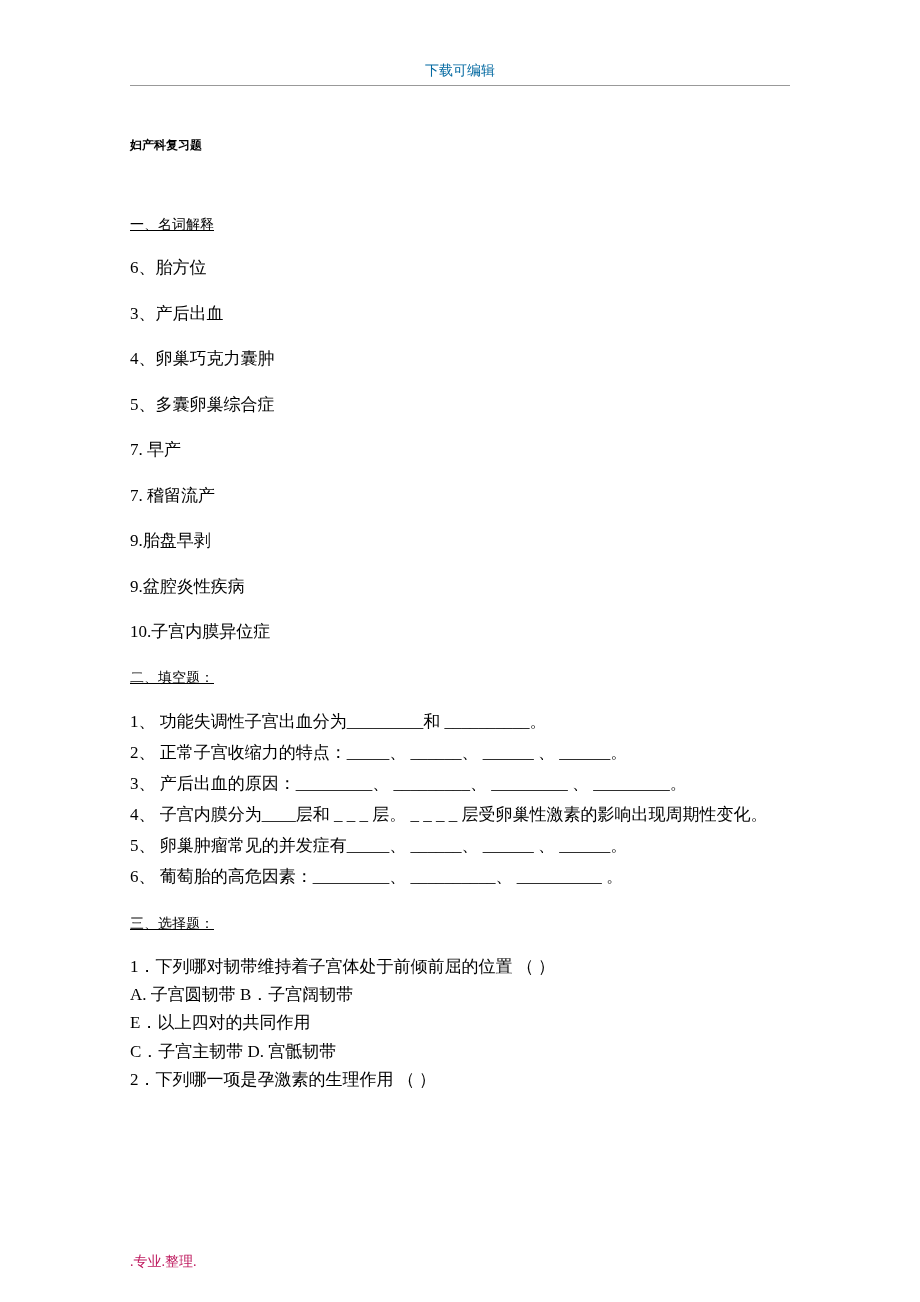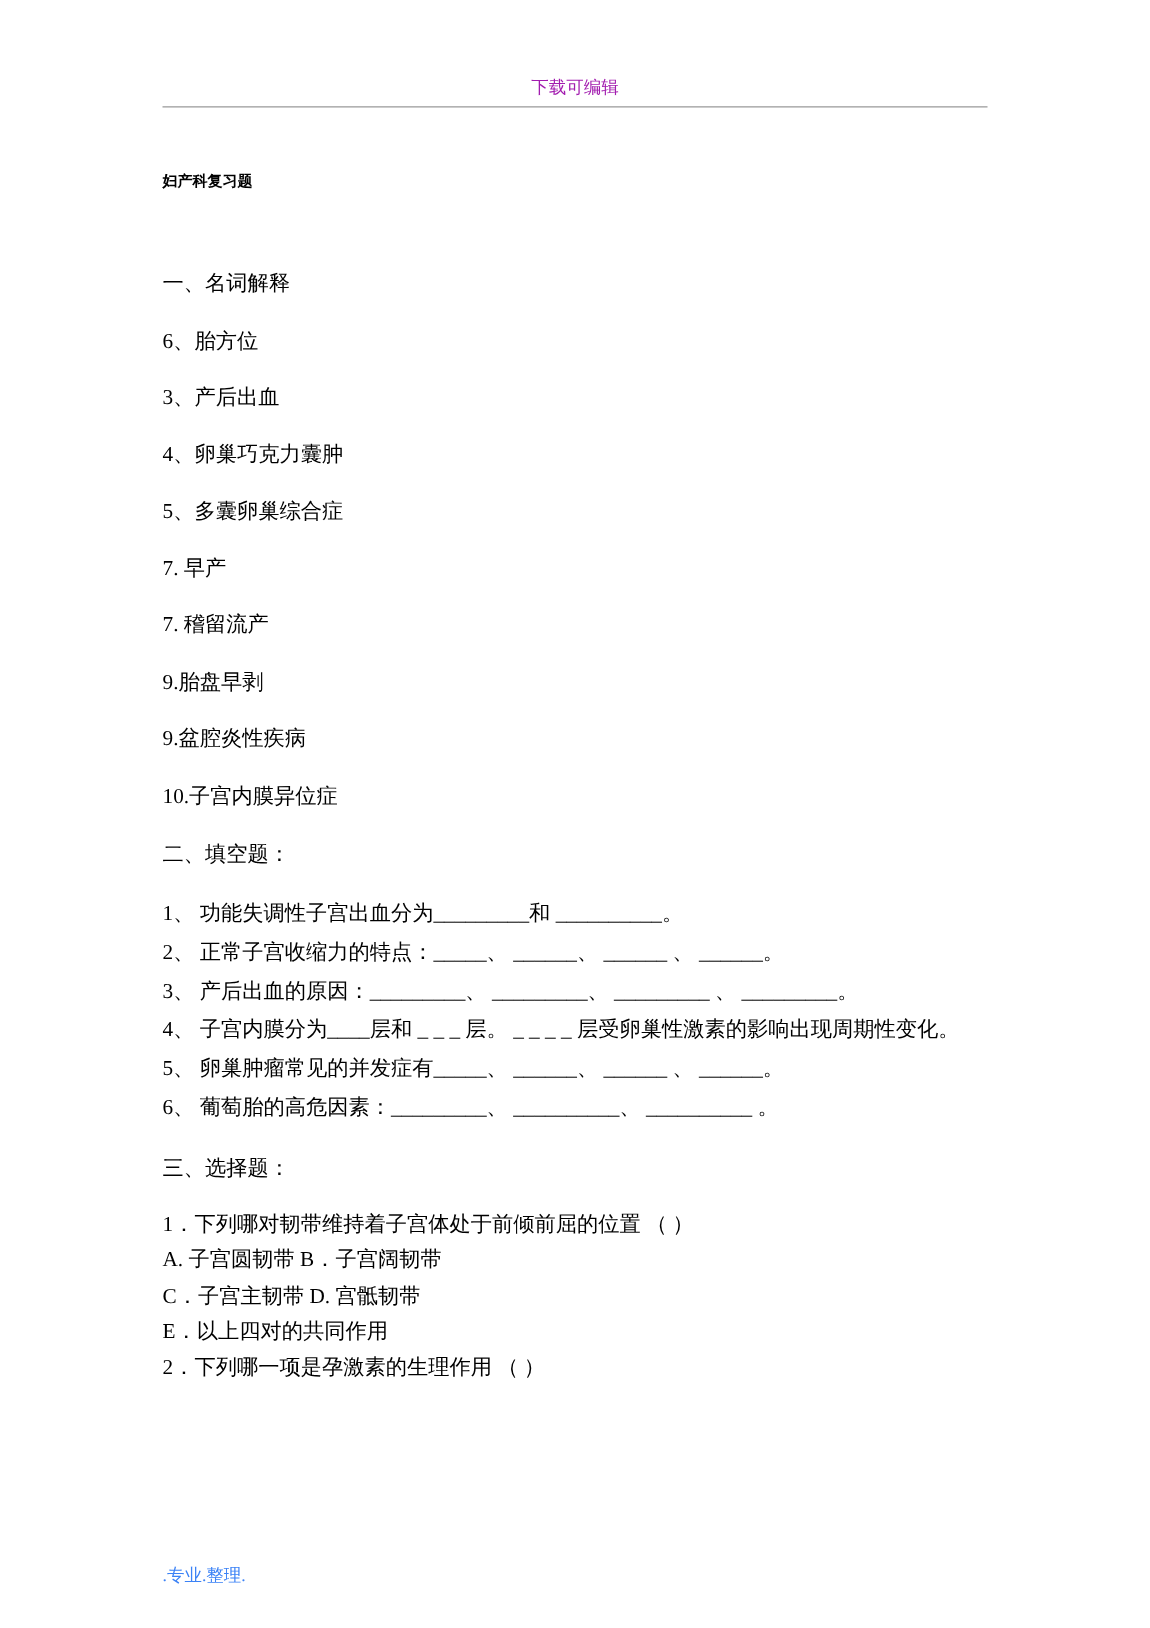--- a/index.html
+++ b/index.html
@@ -14,54 +14,55 @@
   .page {
     width: 920px;
     min-height: 1302px;
     box-sizing: border-box;
     padding: 60px 130px 40px 130px;
     position: relative;
   }
   .header-line {
     text-align: center;
     font-size: 14px;
-    color: #a21caf;
+    color: #0369a1;
     border-bottom: 1px solid #999;
     padding-bottom: 4px;
     margin-bottom: 50px;
     width: 660px;
   }
   .title {
     font-weight: bold;
     font-size: 12px;
     margin-bottom: 60px;
   }
   .section-heading {
-    font-size: 17px;
+    font-size: 14px;
     margin-top: 20px;
     margin-bottom: 20px;
+    text-decoration: underline;
   }
   .term-list .item {
     margin-bottom: 20px;
   }
   .fill-list .item {
     margin-bottom: 4px;
     line-height: 1.6;
   }
   .choice-list .item,
   .choice-list .opt-row {
     margin-bottom: 2px;
     line-height: 1.55;
   }
   .footer-line {
     position: absolute;
     bottom: 30px;
     left: 130px;
     font-size: 14px;
-    color: #3b82f6;
+    color: #be185d;
   }
   .gap-top {
     margin-top: 22px;
   }
 </style>
 </head>
 <body>
 
 <div class="page">
 
@@ -92,20 +93,20 @@
     <div class="item">4、  子宫内膜分为____层和 _ _ _ 层。  _ _ _ _ 层受卵巢性激素的影响出现周期性变化。</div>
     <div class="item">5、  卵巢肿瘤常见的并发症有_____、   ______、   ______ 、 ______。</div>
     <div class="item">6、  葡萄胎的高危因素：_________、   __________、   __________ 。</div>
   </div>
 
   <div class="section-heading gap-top">三、选择题：</div>
 
   <div class="choice-list">
     <div class="item">1．下列哪对韧带维持着子宫体处于前倾前屈的位置      （         ）</div>
     <div class="opt-row">A.  子宫圆韧带                        B．子宫阔韧带</div>
+    <div class="opt-row">E．以上四对的共同作用</div>
     <div class="opt-row">C．子宫主韧带                        D.  宫骶韧带</div>
-    <div class="opt-row">E．以上四对的共同作用</div>
     <div class="item">2．下列哪一项是孕激素的生理作用   （        ）</div>
   </div>
 
   <div class="footer-line">.专业.整理.</div>
 
 </div>
 
 </body></html>

